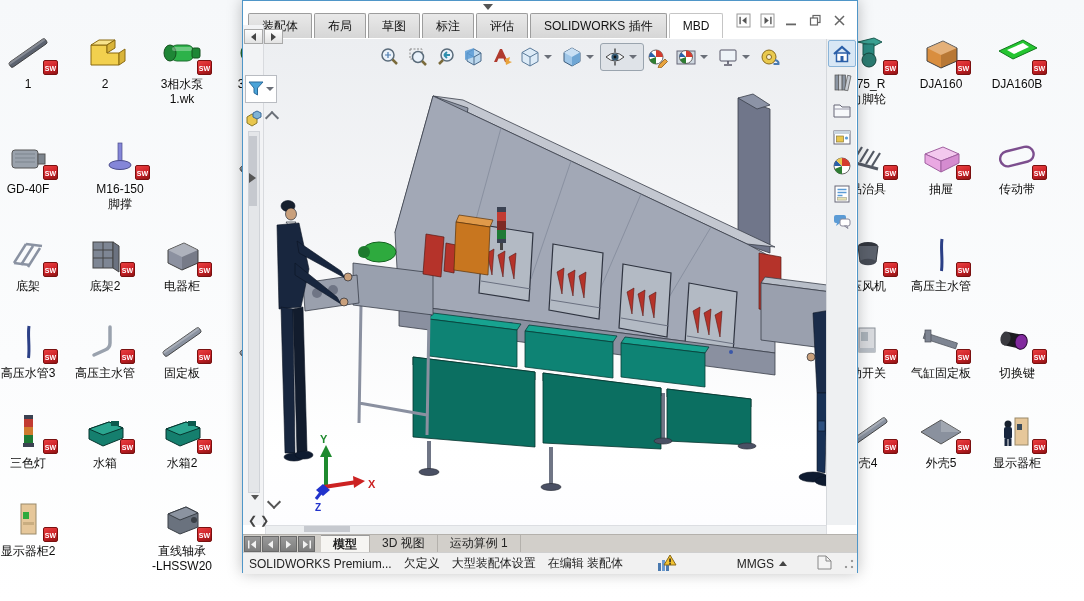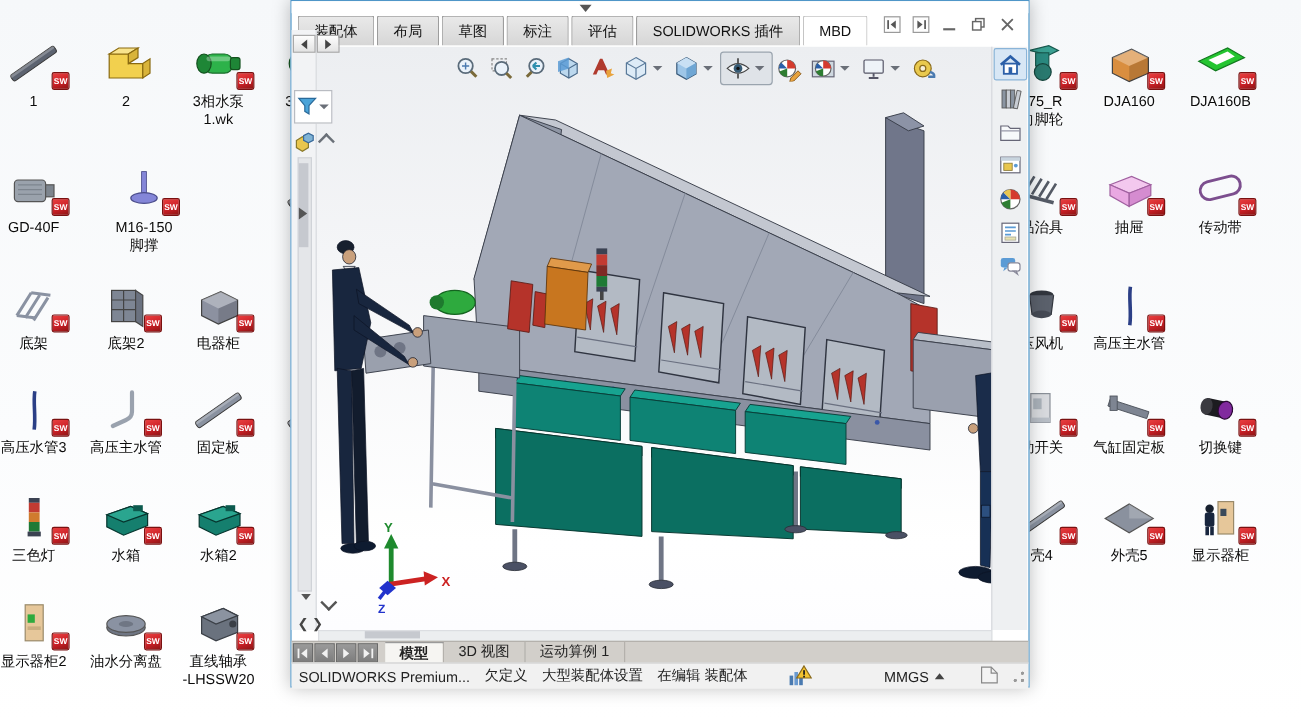--- a/index.html
+++ b/index.html
@@ -311,31 +311,20 @@
         <div class="gfx">
           <svg viewBox="0 0 48 40">
             <rect x="17" y="4" width="15" height="30" fill="#e6c79a" stroke="#9a8a6a"></rect>
             <rect x="19" y="12" width="6" height="7" fill="#2eaa3e"></rect>
             <rect x="19" y="22" width="11" height="3" fill="#c9ad80"></rect>
           </svg>
           <div class="swbadge">SW</div>
         </div>
         <div class="dlabel">显示器柜2</div>
       </div>
-      <div class="dicon" style="left: 67px; top: 500px;">
-        <div class="gfx">
-          <svg viewBox="0 0 48 40">
-            <ellipse cx="24" cy="23" rx="16" ry="7" fill="#6f7684" stroke="#555"></ellipse>
-            <ellipse cx="24" cy="20" rx="16" ry="7" fill="#8a92a2" stroke="#555"></ellipse>
-            <ellipse cx="24" cy="20" rx="6" ry="2.5" fill="#6f7684"></ellipse>
-          </svg>
-          <div class="swbadge">SW</div>
-        </div>
-        <div class="dlabel">油水分离盘</div>
-      </div>
       <div class="dicon" style="left: 144px; top: 500px;">
         <div class="gfx">
           <svg viewBox="0 0 48 40">
             <polygon points="10,14 28,7 40,13 40,27 22,34 10,28" fill="#6a727e" stroke="#3a3f46"></polygon>
             <polygon points="10,14 28,7 40,13 22,20" fill="#8b93a0" stroke="#3a3f46"></polygon>
             <circle cx="36" cy="20" r="3" fill="#3a3f46"></circle>
           </svg>
           <div class="swbadge">SW</div>
         </div>
         <div class="dlabel">直线轴承

